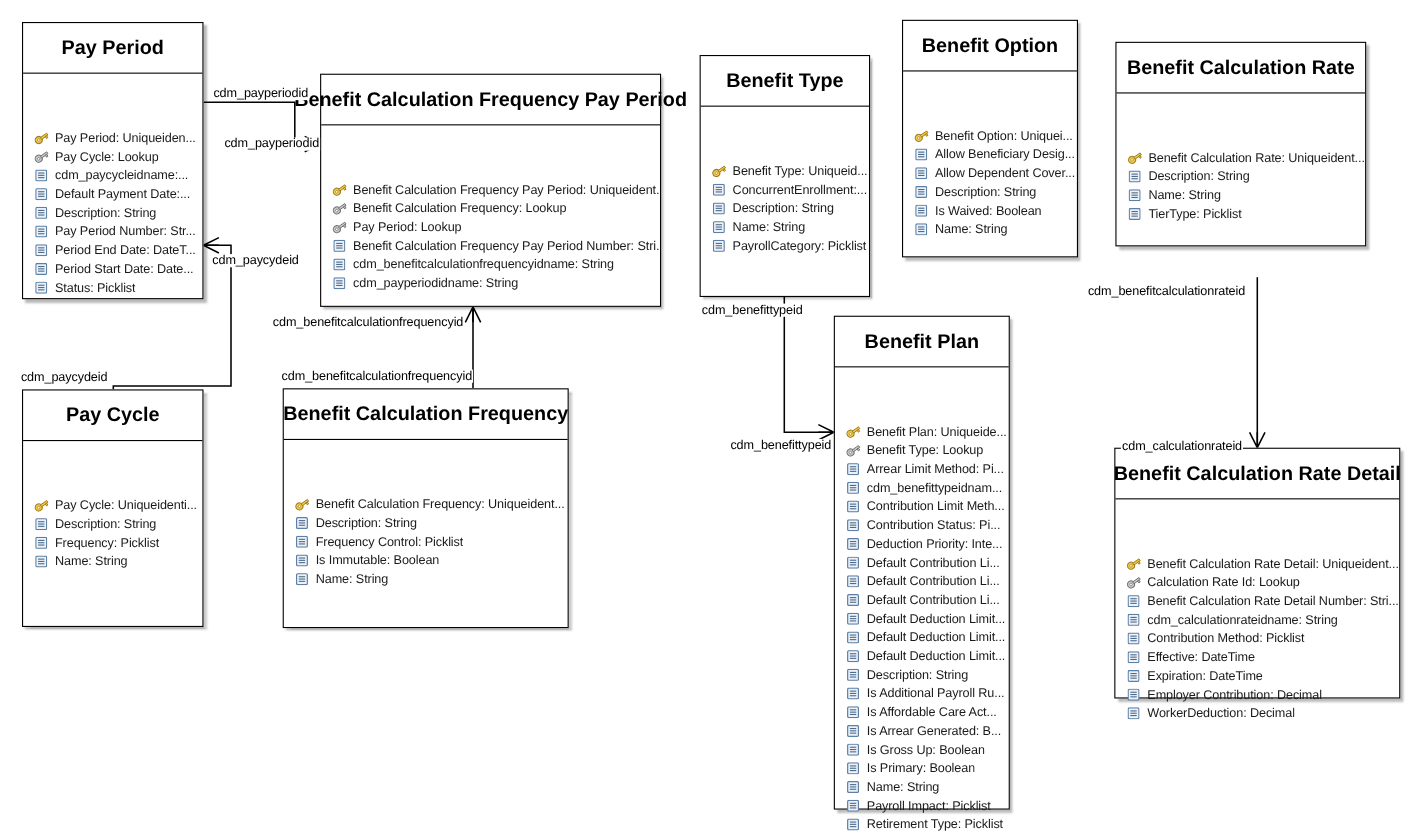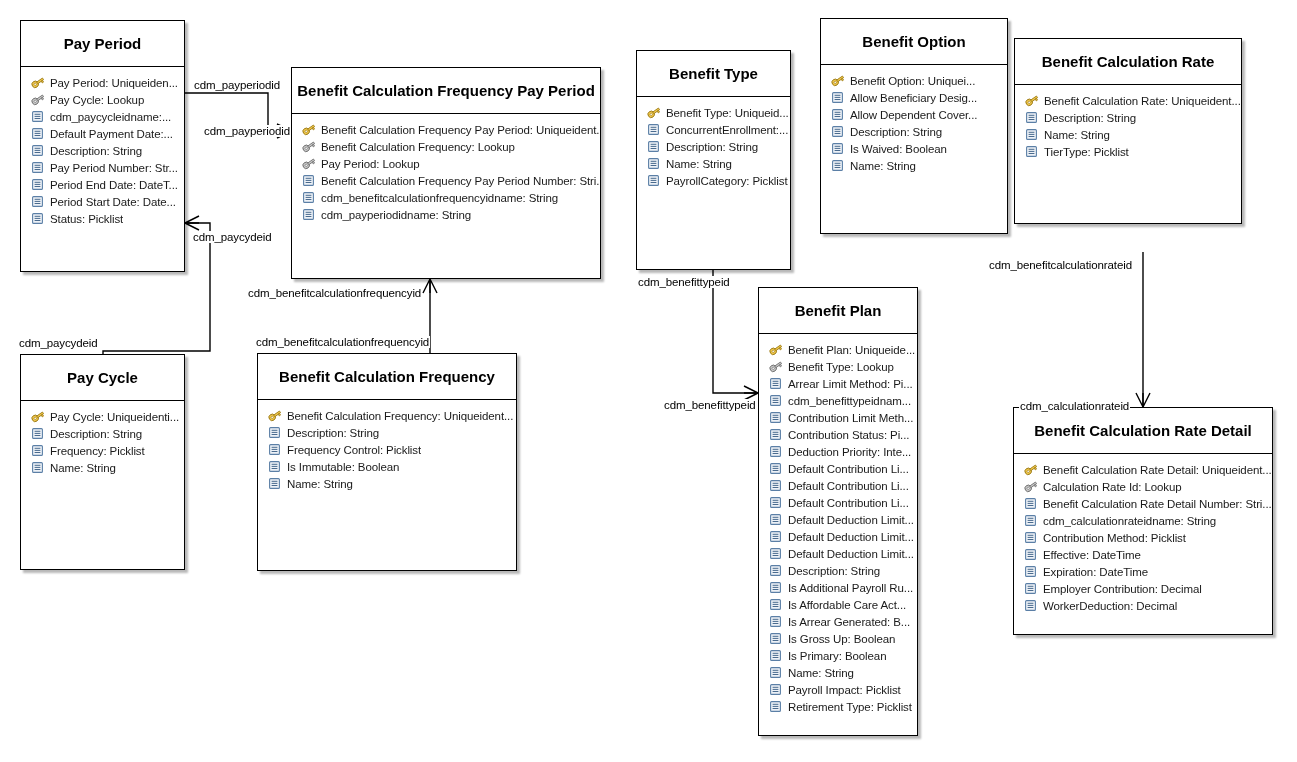--- a/index.html
+++ b/index.html
@@ -31,29 +31,30 @@
   .entity-header {
     height: 46px;
     border-bottom: 1.5px solid #000000;
     display: flex;
     align-items: center;
     justify-content: center;
     box-sizing: border-box;
     padding: 0 6px;
   }
   .entity-title {
-    font-size: 15px;
+    font-size: 18px;
     font-weight: bold;
     color: #000000;
     text-align: center;
     line-height: 1.15;
     white-space: nowrap;
   }
   .entity-body {
     padding: 7px 0 4px 0;
+    margin-top: 43px;
   }
   .attr {
     display: flex;
     align-items: center;
     height: 17px;
     padding-left: 9px;
     white-space: nowrap;
     overflow: hidden;
   }
   .attr-label {
@@ -390,21 +391,21 @@
                 <rect x="0.6" y="0.6" width="9.8" height="9.8" rx="1" fill="#eef2f7" stroke="#5b7fa6" stroke-width="1.1"></rect>
                 <rect x="2.6" y="2.8" width="5.8" height="1.0" fill="#4a6b8e"></rect>
                 <rect x="2.6" y="4.9" width="5.8" height="1.0" fill="#4a6b8e"></rect>
                 <rect x="2.6" y="7.0" width="5.8" height="1.0" fill="#4a6b8e"></rect>
               </svg>
             </span>
             <span class="attr-label">PayrollCategory: Picklist</span>
           </div>
         </div>
       </div>
-      <div class="entity" style="left: 820px; top: 18px; width: 188px; height: 216px;">
+      <div class="entity" style="left: 820px; top: 18px; width: 160px; height: 216px;">
         <div class="entity-header">
           <div class="entity-title">Benefit Option</div>
         </div>
         <div class="entity-body">
           <div class="attr">
             <span class="icon">
               <svg width="14" height="13" viewBox="0 0 14 13">
                 <g transform="rotate(-35 7 6.5)">
                   <circle cx="3.6" cy="6.4" r="3.2" fill="#f2c84b" stroke="#9a7a18" stroke-width="0.9"></circle>
                   <circle cx="3.6" cy="6.4" r="1.15" fill="#ffffff" stroke="#9a7a18" stroke-width="0.6"></circle>

